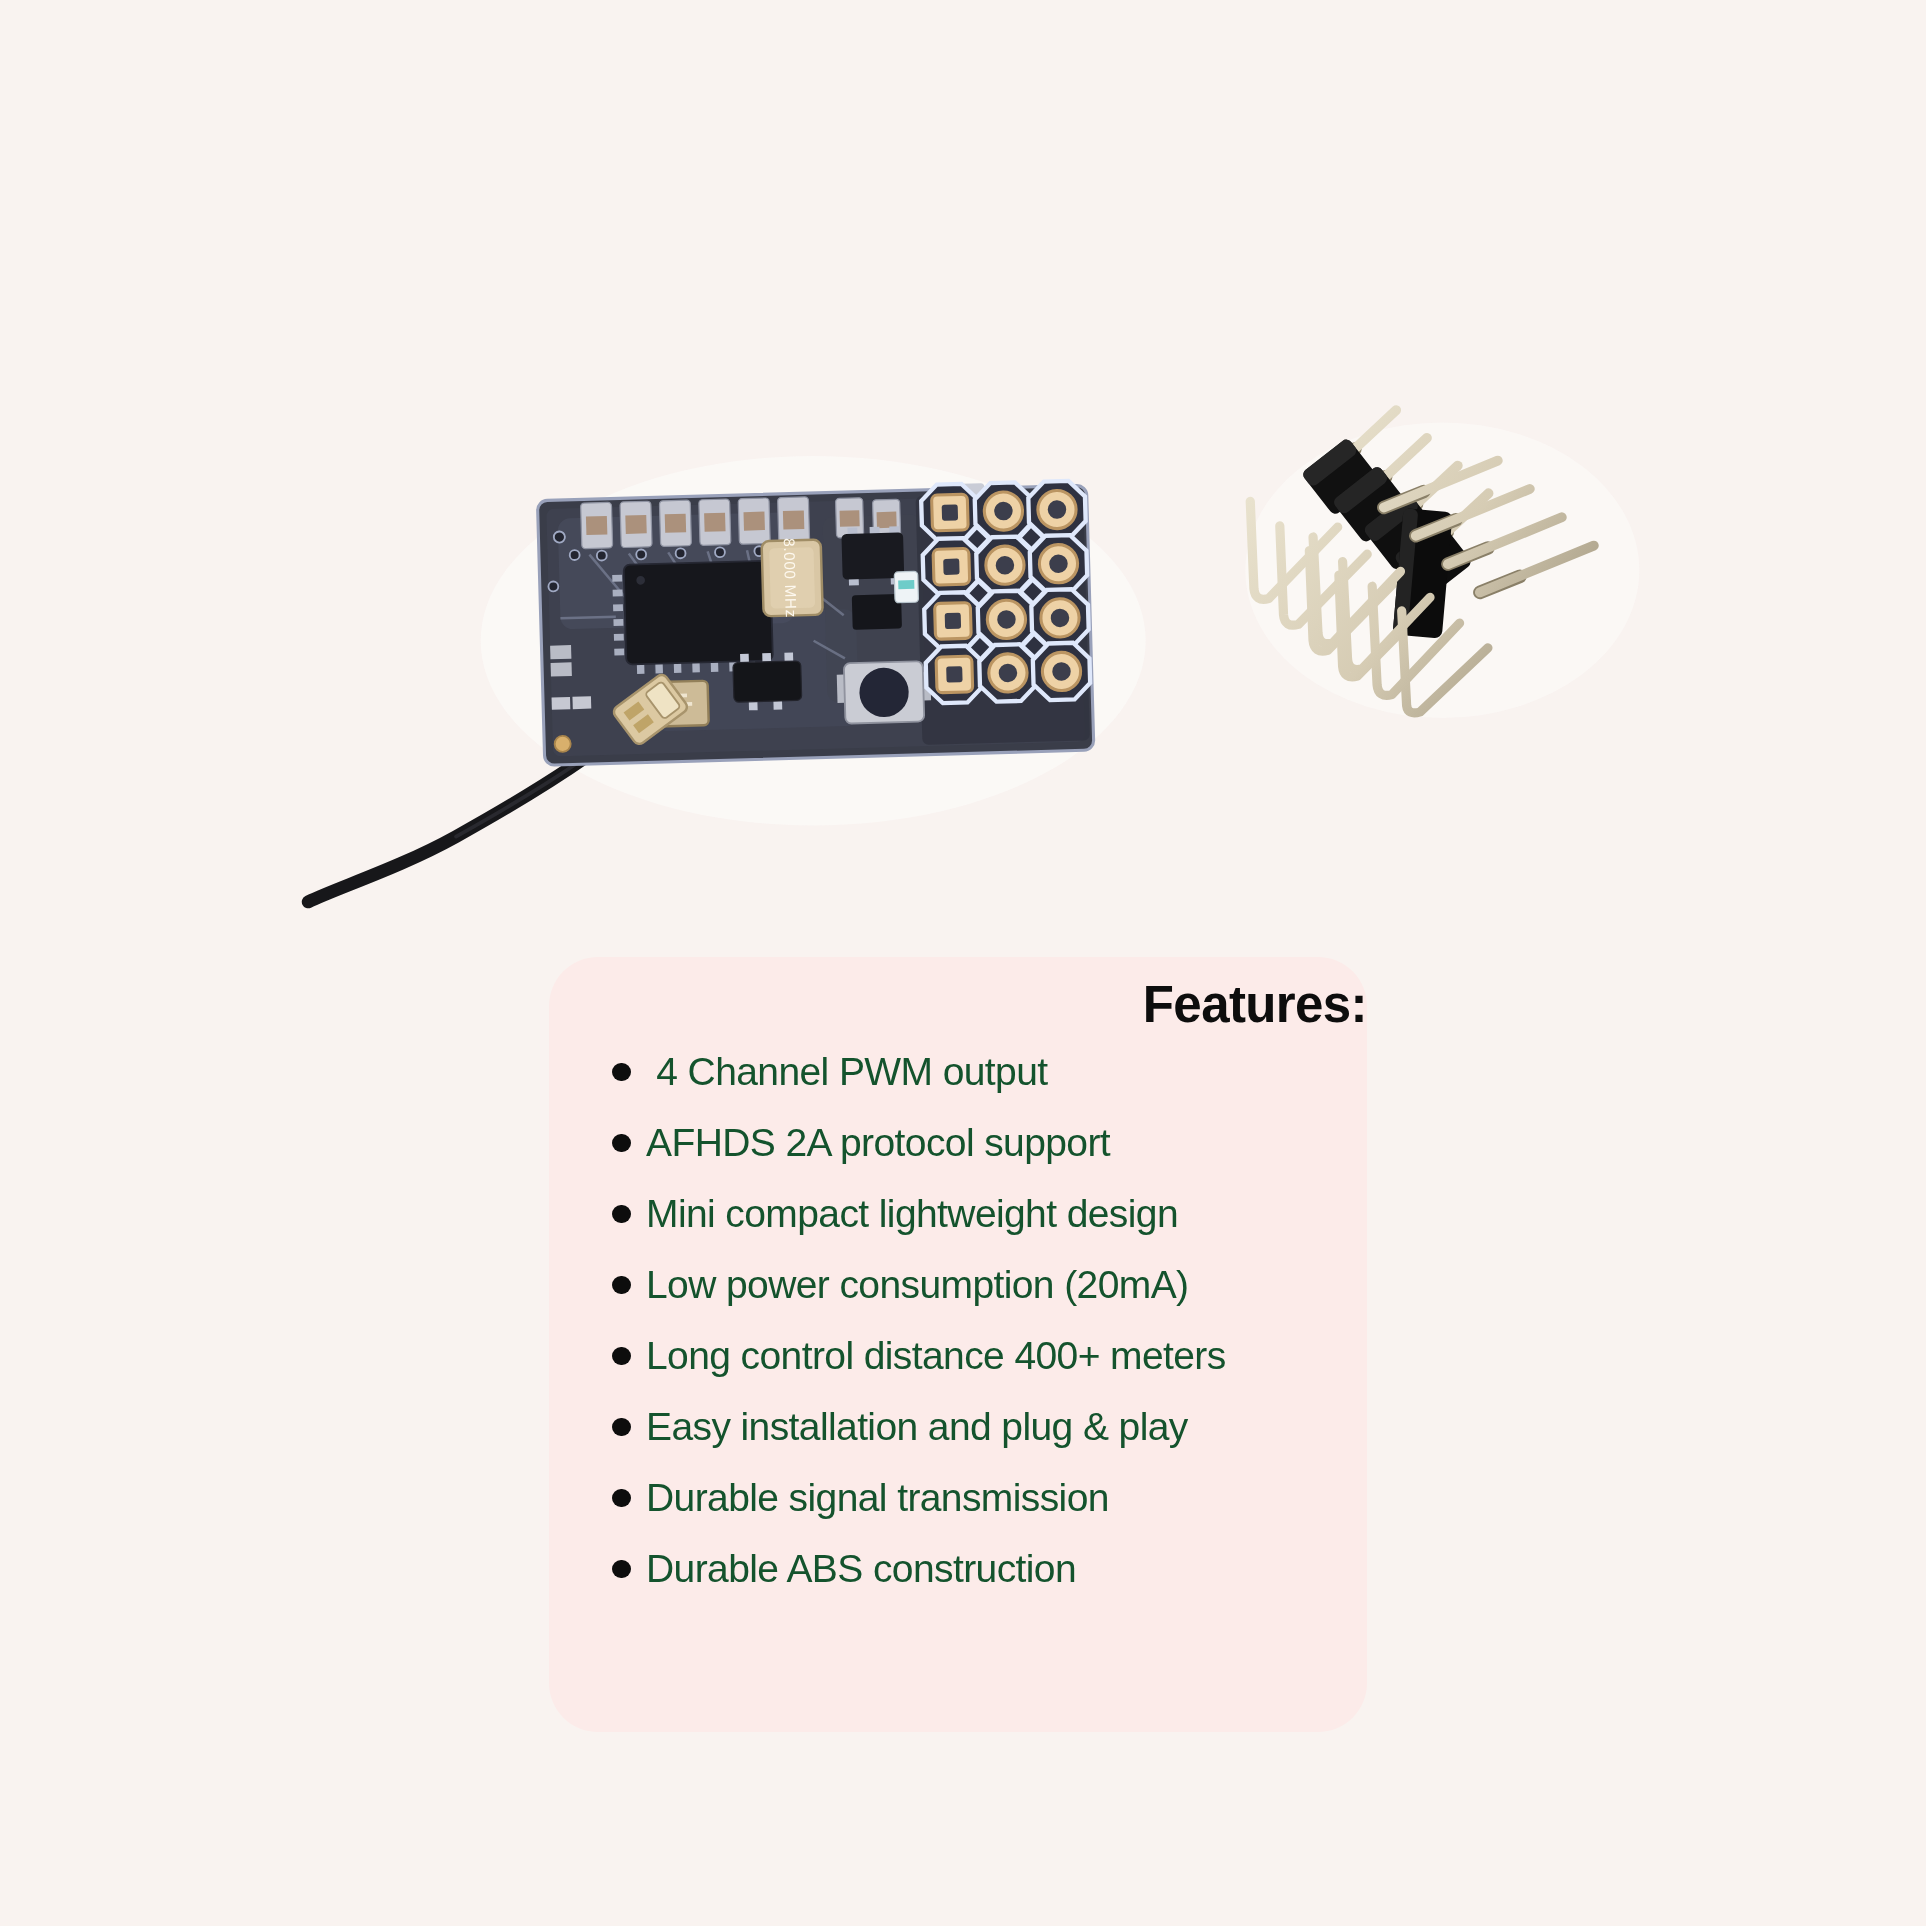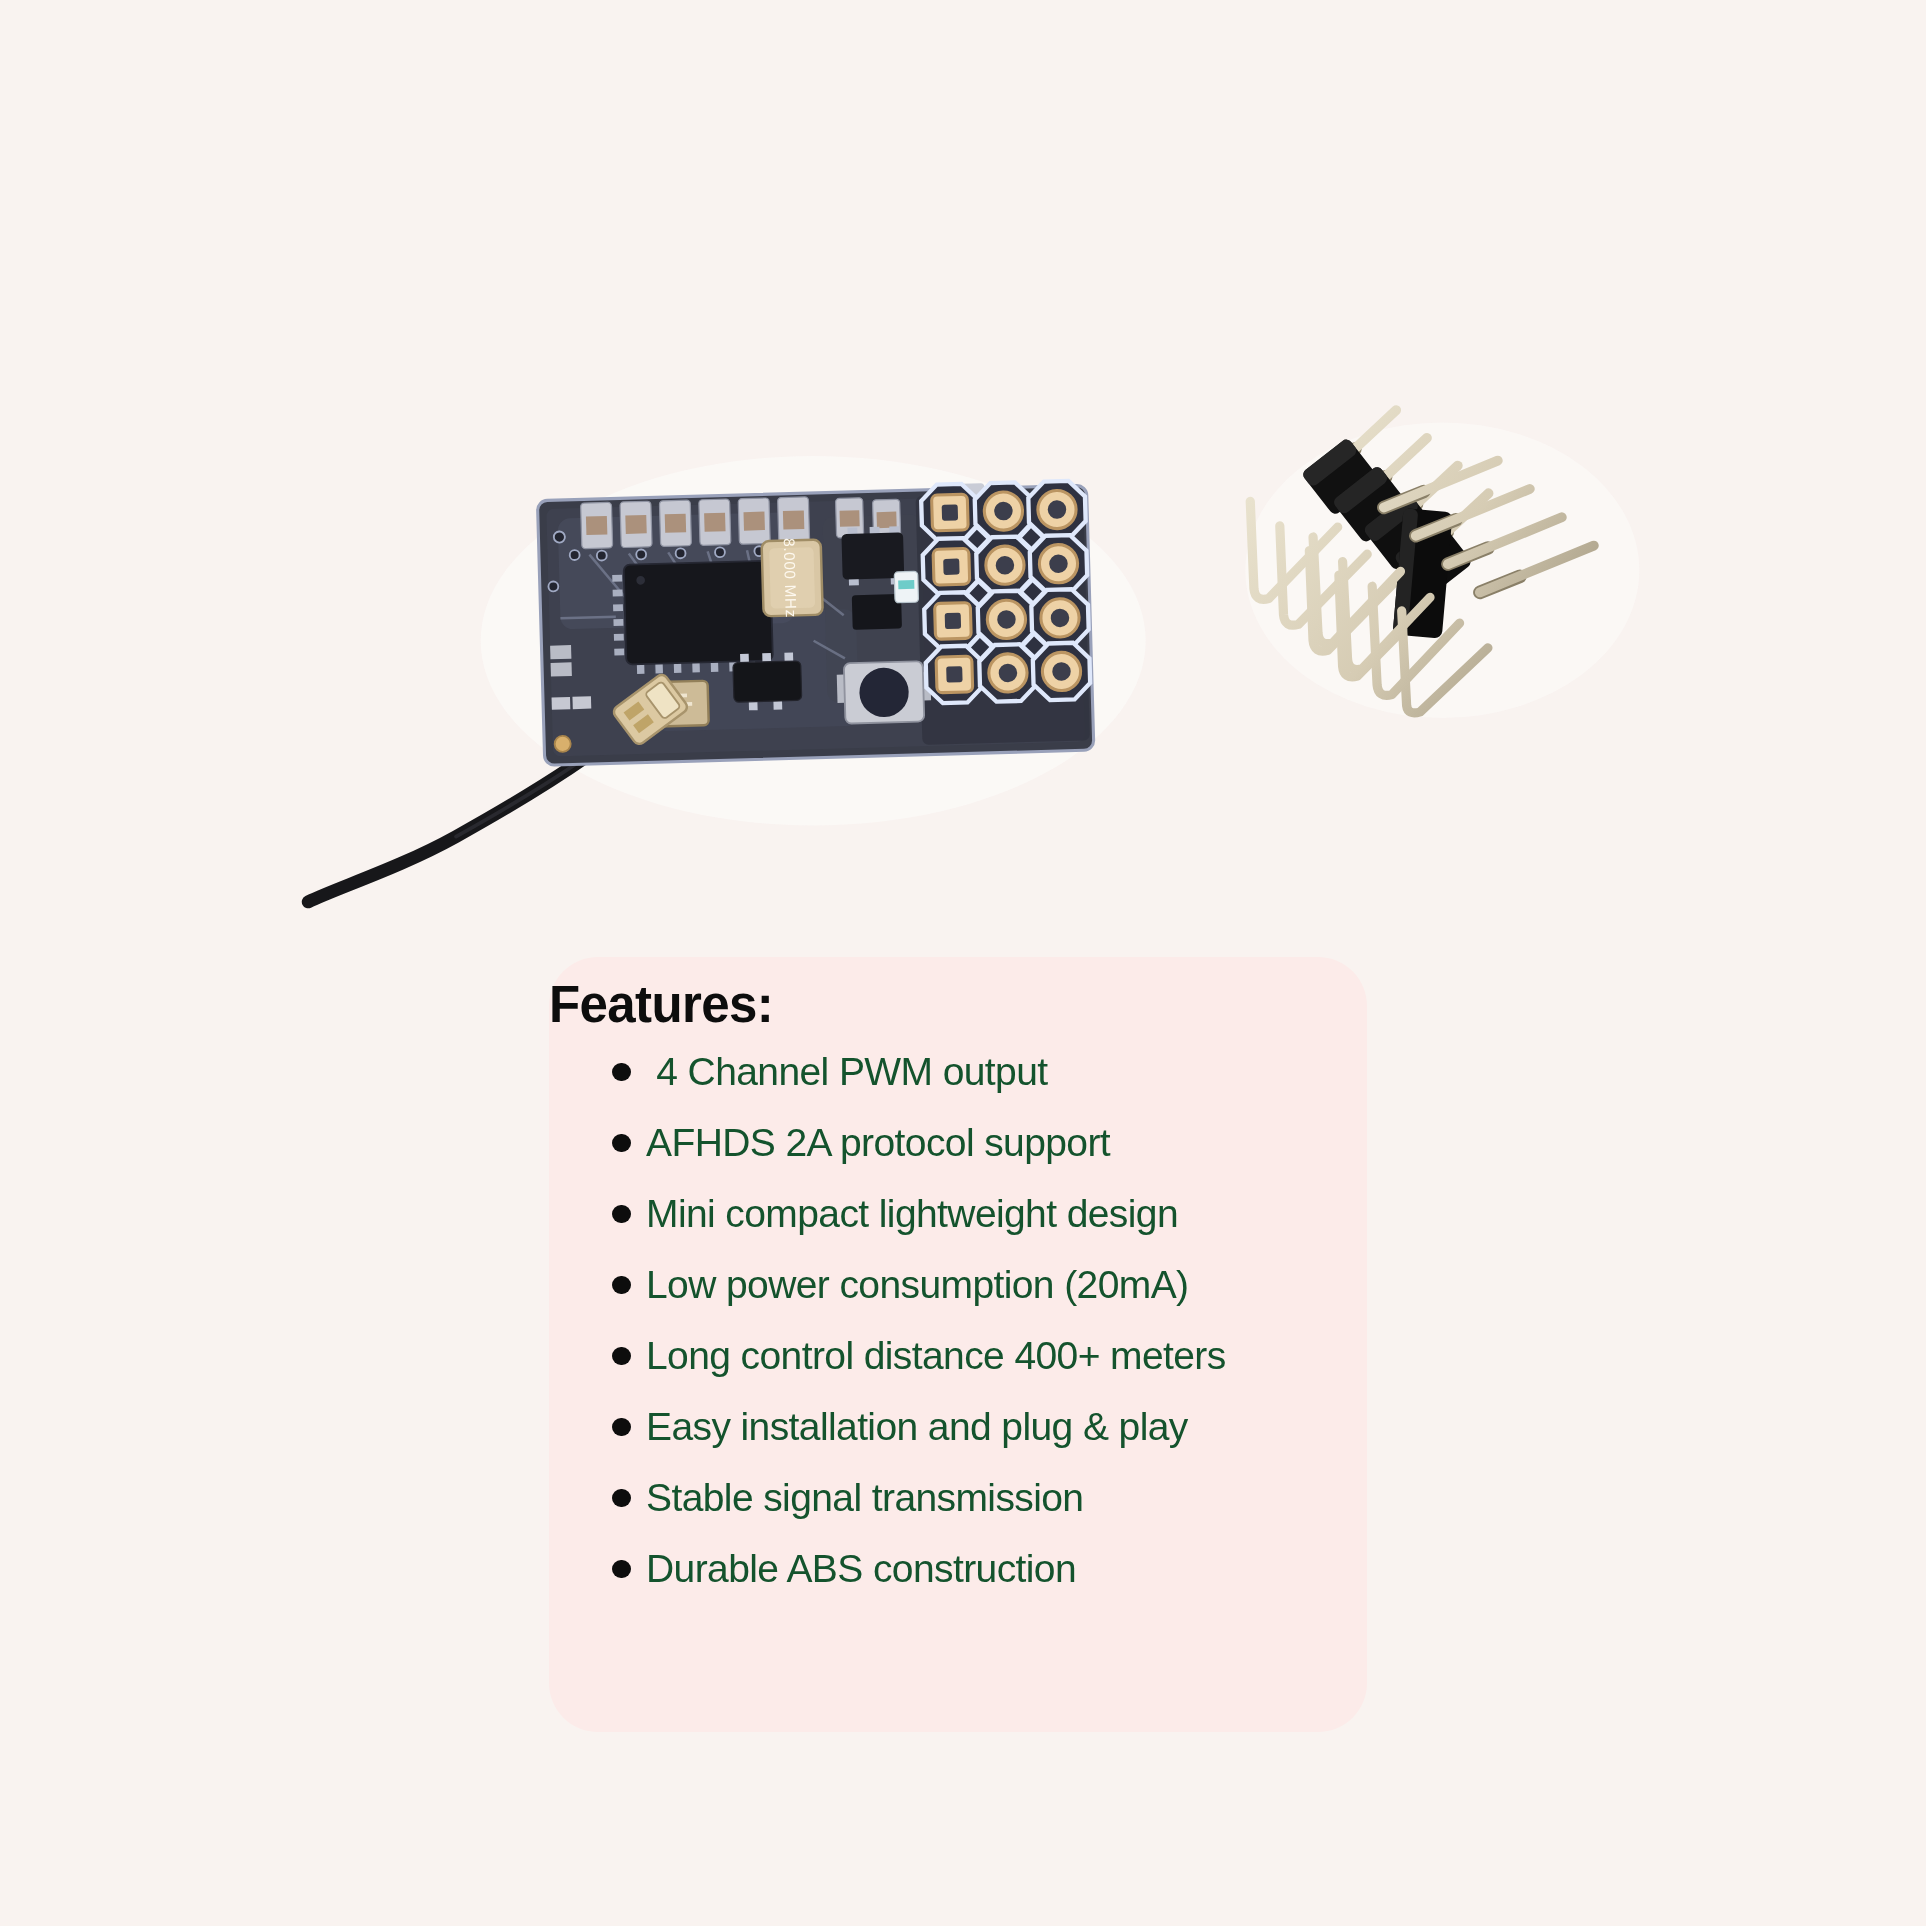--- a/index.html
+++ b/index.html
@@ -18,21 +18,21 @@
   .features-card {
     position:absolute;
     left:549px; top:957px;
     width:818px; height:775px;
     background:#fcebe9;
     border-radius:49px;
     box-sizing:border-box;
   }
   .features-title {
     margin:21px 0 0 0;
-    text-align:left;
+    text-align:right;
     font-size:51px;
     font-weight:700;
     letter-spacing:-0.6px;
     line-height:53px;
     color:#0d0d0d;
   }
   .features-list {
     list-style:none;
     margin:5px 0 0 0;
     padding:0 25px 0 62px;
@@ -337,19 +337,19 @@
 
   <section class="features-card" style="background: rgb(252, 235, 233); color: rgb(13, 13, 13);">
     <h2 class="features-title">Features:</h2>
     <ul class="features-list">
       <li> 4 Channel PWM output</li>
       <li>AFHDS 2A protocol support</li>
       <li>Mini compact lightweight design</li>
       <li>Low power consumption (20mA)</li>
       <li>Long control distance 400+ meters</li>
       <li>Easy installation and plug &amp; play</li>
-      <li>Stable signal transmission</li>
+      <li>Durable signal transmission</li>
       <li>Durable ABS construction</li>
     </ul>
   </section>
 
 </div>
 
 
 </body></html>

